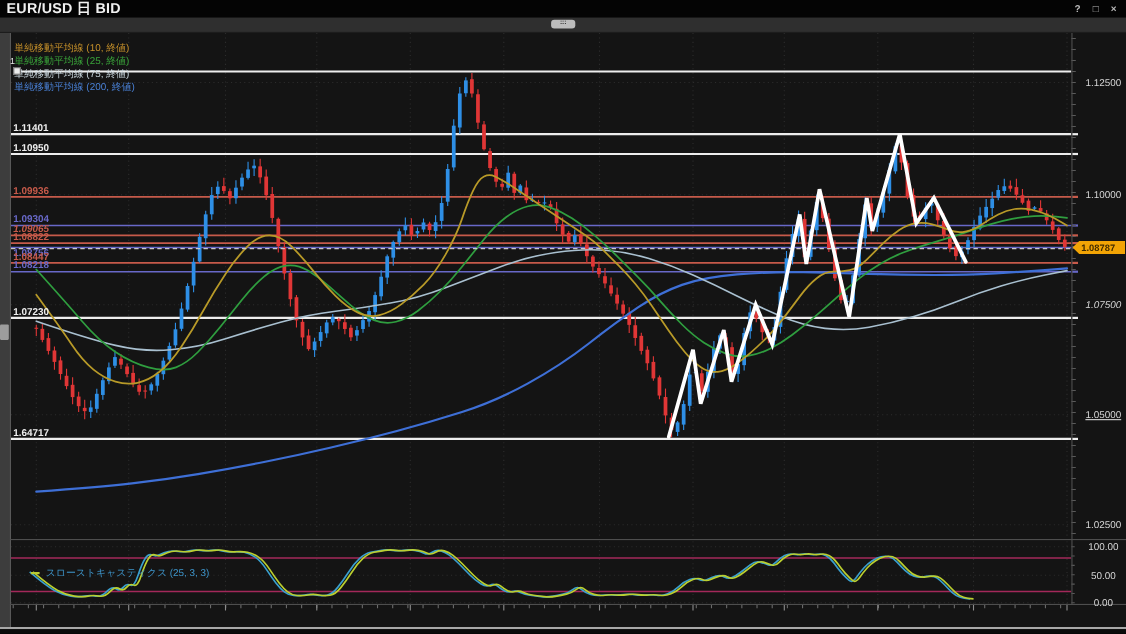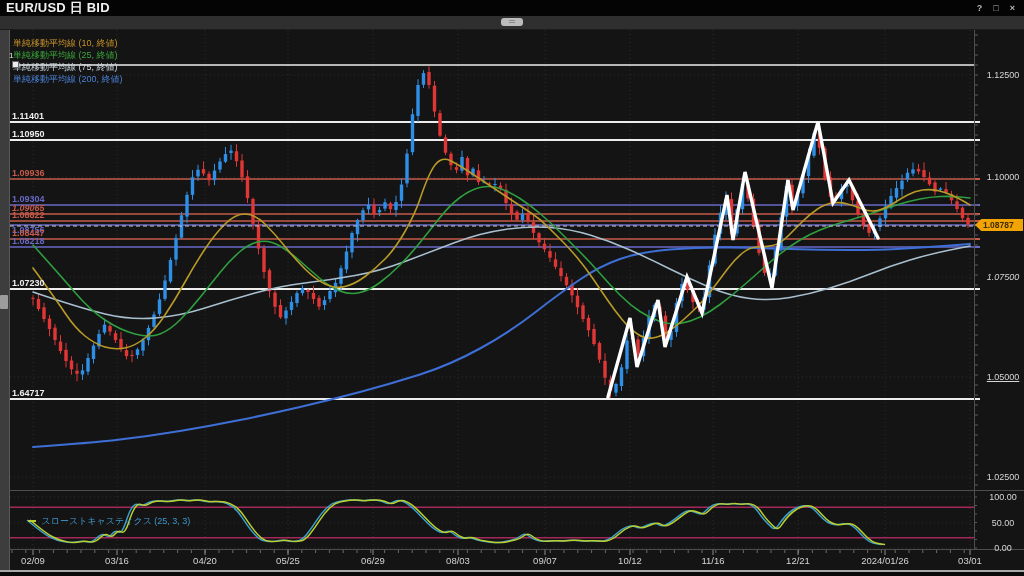--- a/index.html
+++ b/index.html
@@ -648,34 +648,20 @@
       <div class="abs ptick" style="top: 172px;">1.10000</div>
       <div class="abs ptick" style="top: 272px; font-style: italic;">1.07500</div>
       <div class="abs ptick" style="top: 372px; text-decoration: underline;">1.05000</div>
       <div class="abs ptick" style="top: 472px;">1.02500</div>
     </div>
   <div id="stoch-ticks">
       <div class="abs ptick" style="top: 492px;">100.00</div>
       <div class="abs ptick" style="top: 518px;">50.00</div>
       <div class="abs ptick" style="top: 543px;">0.00</div>
     </div>
-  <div class="abs dlabels" id="date-labels">
-      <div class="dlabel" style="left: -16px; top: 3px;">02/09</div>
-      <div class="dlabel" style="left: 68px; top: 3px;">03/16</div>
-      <div class="dlabel" style="left: 156px; top: 3px;">04/20</div>
-      <div class="dlabel" style="left: 239px; top: 3px;">05/25</div>
-      <div class="dlabel" style="left: 324px; top: 3px;">06/29</div>
-      <div class="dlabel" style="left: 409px; top: 3px;">08/03</div>
-      <div class="dlabel" style="left: 496px; top: 3px;">09/07</div>
-      <div class="dlabel" style="left: 581px; top: 3px;">10/12</div>
-      <div class="dlabel" style="left: 664px; top: 3px;">11/16</div>
-      <div class="dlabel" style="left: 749px; top: 3px;">12/21</div>
-      <div class="dlabel" style="left: 836px; top: 3px;">2024/01/26</div>
-      <div class="dlabel" style="left: 921px; top: 3px;">03/01</div>
-    </div>
 
   <div class="abs badge">1.08787</div>
 
   <div class="abs stoch-legend">
     <span class="stoch-swatch" id="stoch-swatch" style="background: rgb(185, 204, 51);"></span>
     <span id="stoch-legend-text" style="color: rgb(62, 150, 204); font-size: 9px;">スローストキャスティクス (25, 3, 3)</span>
   </div>
 </div>
 
 </body></html>

